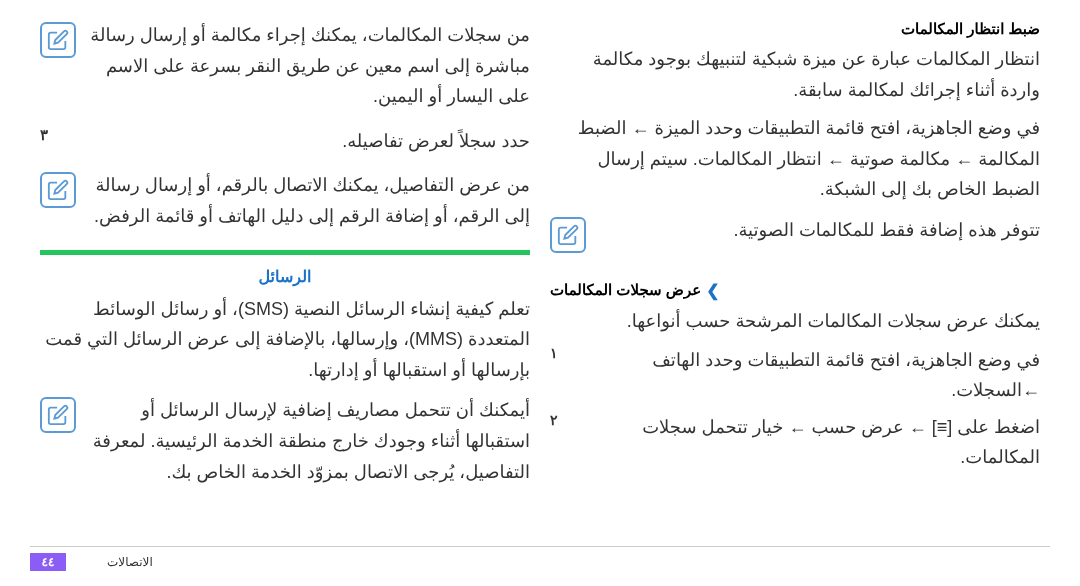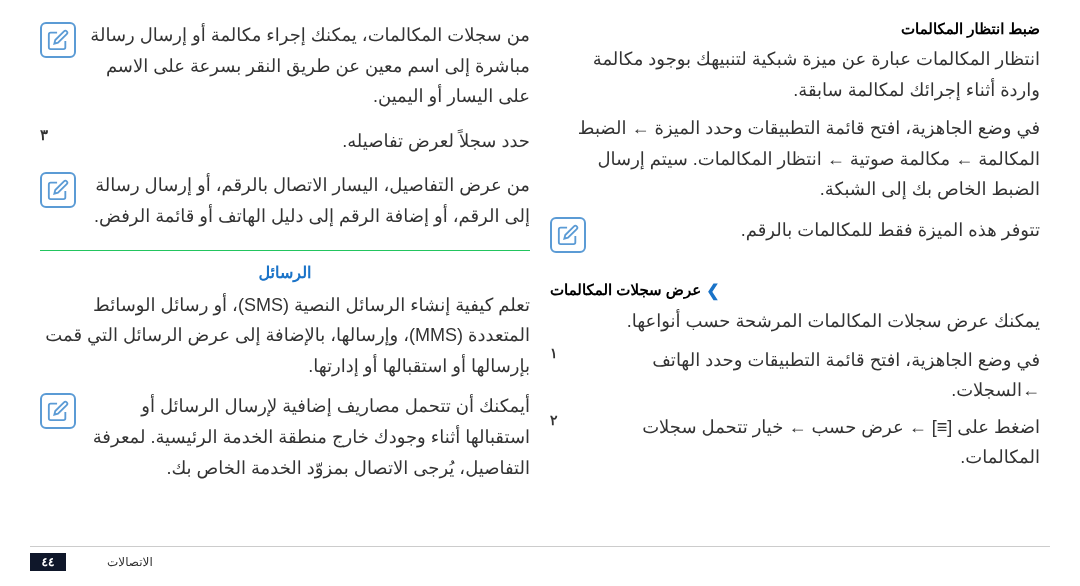--- a/index.html
+++ b/index.html
@@ -143,62 +143,62 @@
       display: flex;
       flex-direction: row;
       justify-content: flex-end;
       align-items: center;
       padding-top: 6px;
       border-top: 1px solid #ccc;
       margin-top: auto;
     }
 
     .page-number-box {
-      background: #0f172a;
+      background: #8b5cf6;
       color: #fff;
       font-size: 12px;
       font-weight: bold;
       padding: 2px 10px;
       min-width: 36px;
       text-align: center;
     }
 
     .footer-text {
       font-size: 12px;
       color: #333;
       margin-right: 20px;
       padding-left: 41px;
     }
 
     .right-section-block {
       margin-bottom: 10px;
     }
 
     .messages-section {
-      border-top: 1px solid #22c55e;
+      border-top: 5px solid #22c55e;
       padding-top: 12px;
       margin-top: 4px;
     }
   </style>
 </head>
 <body>
 
 <div class="page-container">
   <div class="content-area">
 
     <div class="right-column">
 
       <div class="right-section-block">
         <div class="section-title">ضبط انتظار المكالمات</div>
         <div class="body-text" style="margin-bottom:8px;">انتظار المكالمات عبارة عن ميزة شبكية لتنبيهك بوجود مكالمة واردة أثناء إجرائك لمكالمة سابقة.</div>
         <div class="body-text">
           <span>في وضع الجاهزية، افتح قائمة التطبيقات وحدد </span><span class="body-text-bold">الميزة</span><span> ← الضبط </span><span class="body-text-bold">المكالمة</span><span> ← </span><span class="body-text-bold">مكالمة صوتية</span><span> ← </span><span class="body-text-bold">انتظار المكالمات</span><span>. سيتم إرسال الضبط الخاص بك إلى الشبكة.</span>
         </div>
         <div class="text-with-icon" style="margin-top:10px; justify-content:flex-end;">
-          <div class="body-text" style="flex:1; text-align:right;">تتوفر هذه الميزة فقط للمكالمات بالرقم.</div>
+          <div class="body-text" style="flex:1; text-align:right;">تتوفر هذه إضافة فقط للمكالمات الصوتية.</div>
           <div class="icon-box">
             <svg viewBox="0 0 24 24" fill="none" stroke="#5b9bd5" stroke-width="2">
               <path d="M11 4H4a2 2 0 0 0-2 2v14a2 2 0 0 0 2 2h14a2 2 0 0 0 2-2v-7" stroke="#5b9bd5" stroke-width="2" fill="none"></path>
               <path d="M18.5 2.5a2.121 2.121 0 0 1 3 3L12 15l-4 1 1-4 9.5-9.5z" stroke="#5b9bd5" stroke-width="2" fill="none"></path>
             </svg>
           </div>
         </div>
       </div>
 
       <div class="right-section-block">
@@ -236,21 +236,21 @@
           </svg>
         </div>
       </div>
 
       <div class="numbered-item">
         <div class="body-text" style="flex:1;">حدد سجلاً لعرض تفاصيله.</div>
         <div class="number-label" style="font-size:15px; font-weight:bold; color:#333;">٣</div>
       </div>
 
       <div class="text-with-icon">
-        <div class="body-text" style="flex:1;">من عرض التفاصيل، اليسار الاتصال بالرقم، أو إرسال رسالة إلى الرقم، أو إضافة الرقم إلى دليل الهاتف أو قائمة الرفض.</div>
+        <div class="body-text" style="flex:1;">من عرض التفاصيل، يمكنك الاتصال بالرقم، أو إرسال رسالة إلى الرقم، أو إضافة الرقم إلى دليل الهاتف أو قائمة الرفض.</div>
         <div class="icon-box">
           <svg viewBox="0 0 24 24" fill="none" stroke="#5b9bd5" stroke-width="2">
             <path d="M11 4H4a2 2 0 0 0-2 2v14a2 2 0 0 0 2 2h14a2 2 0 0 0 2-2v-7" fill="none"></path>
             <path d="M18.5 2.5a2.121 2.121 0 0 1 3 3L12 15l-4 1 1-4 9.5-9.5z" fill="none"></path>
           </svg>
         </div>
       </div>
 
       <div class="messages-section">
         <div class="section-title-blue">الرسائل</div>

